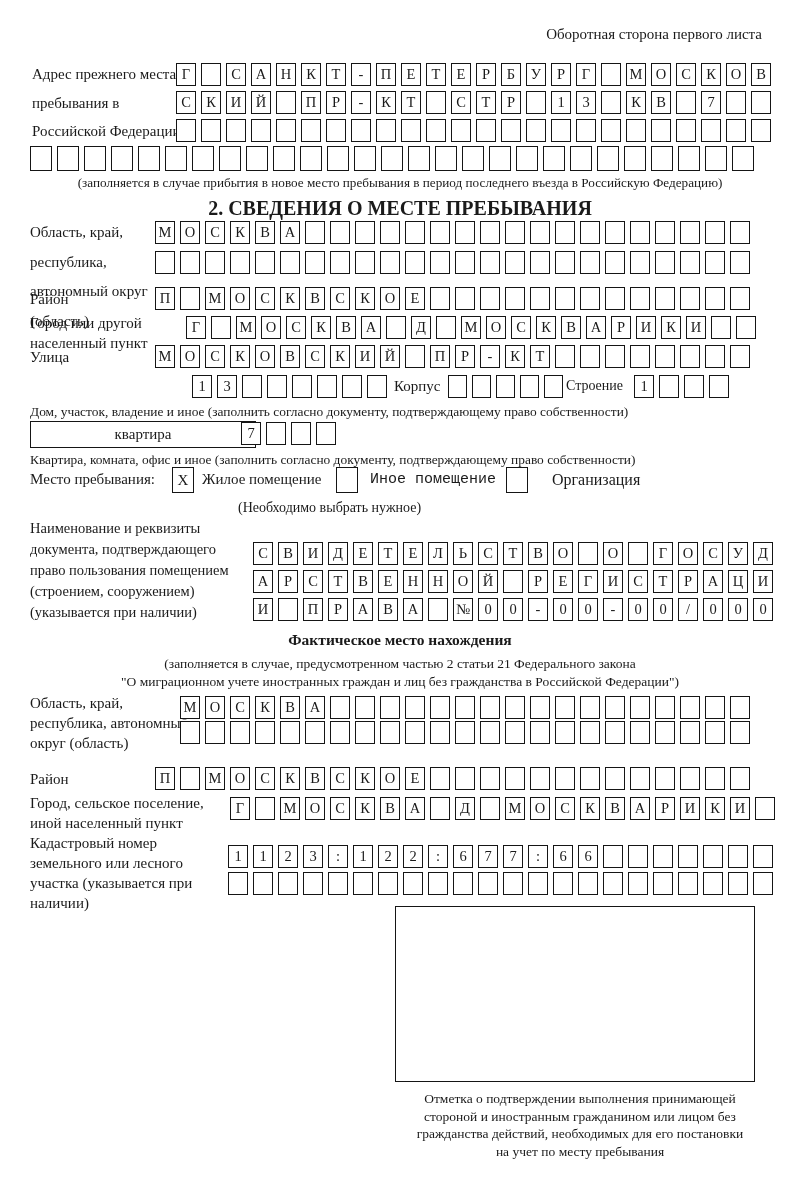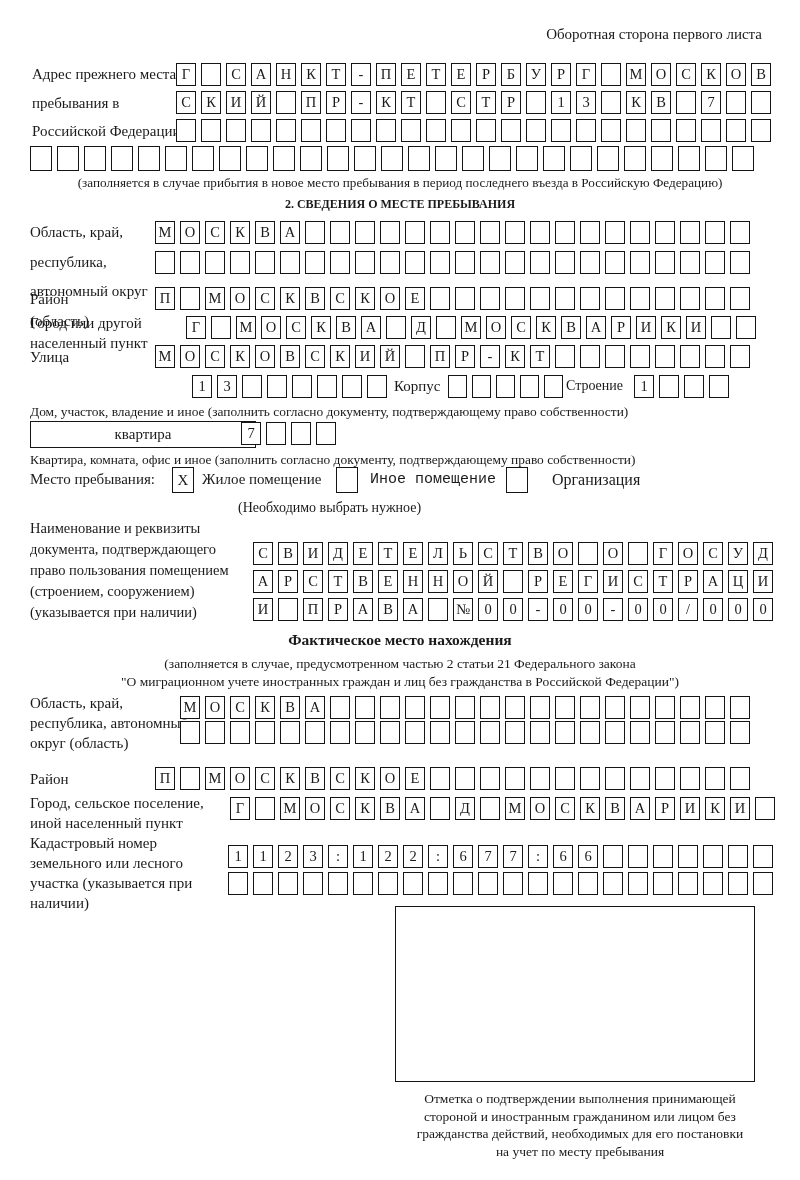--- a/index.html
+++ b/index.html
@@ -6,21 +6,21 @@
   body { background:#ffffff; }
   .page {
     position:relative; width:800px; height:1180px; background:#fff; color:#1a1a1a;
     font-family:"Liberation Serif","DejaVu Serif",serif; overflow:hidden;
   }
   .abs { position:absolute; }
   .lbl { position:absolute; font-size:15px; line-height:28.5px; }
   .lbl.tight { line-height:20px; }
   .cap { position:absolute; font-size:13.2px; text-align:center; width:800px; left:0; }
   .cap-left { position:absolute; font-size:13.4px; }
-  .title { position:absolute; width:800px; left:0; text-align:center; font-weight:bold; font-size:12px; }
+  .title { position:absolute; width:800px; left:0; text-align:center; font-weight:bold; font-size:20px; }
   .grid { position:absolute; display:flex; gap:5px; }
   .cell {
     width:20px; height:23px; border:1.6px solid #151515; flex:0 0 auto;
     display:flex; align-items:center; justify-content:center;
     font-size:14.5px; background:#fff;
   }
   .grid.big .cell { width:22px; height:25px; }
   .grid.small .cell { width:19px; height:23px; }
   .longbox {
     position:absolute; border:1.6px solid #151515; background:#fff;

